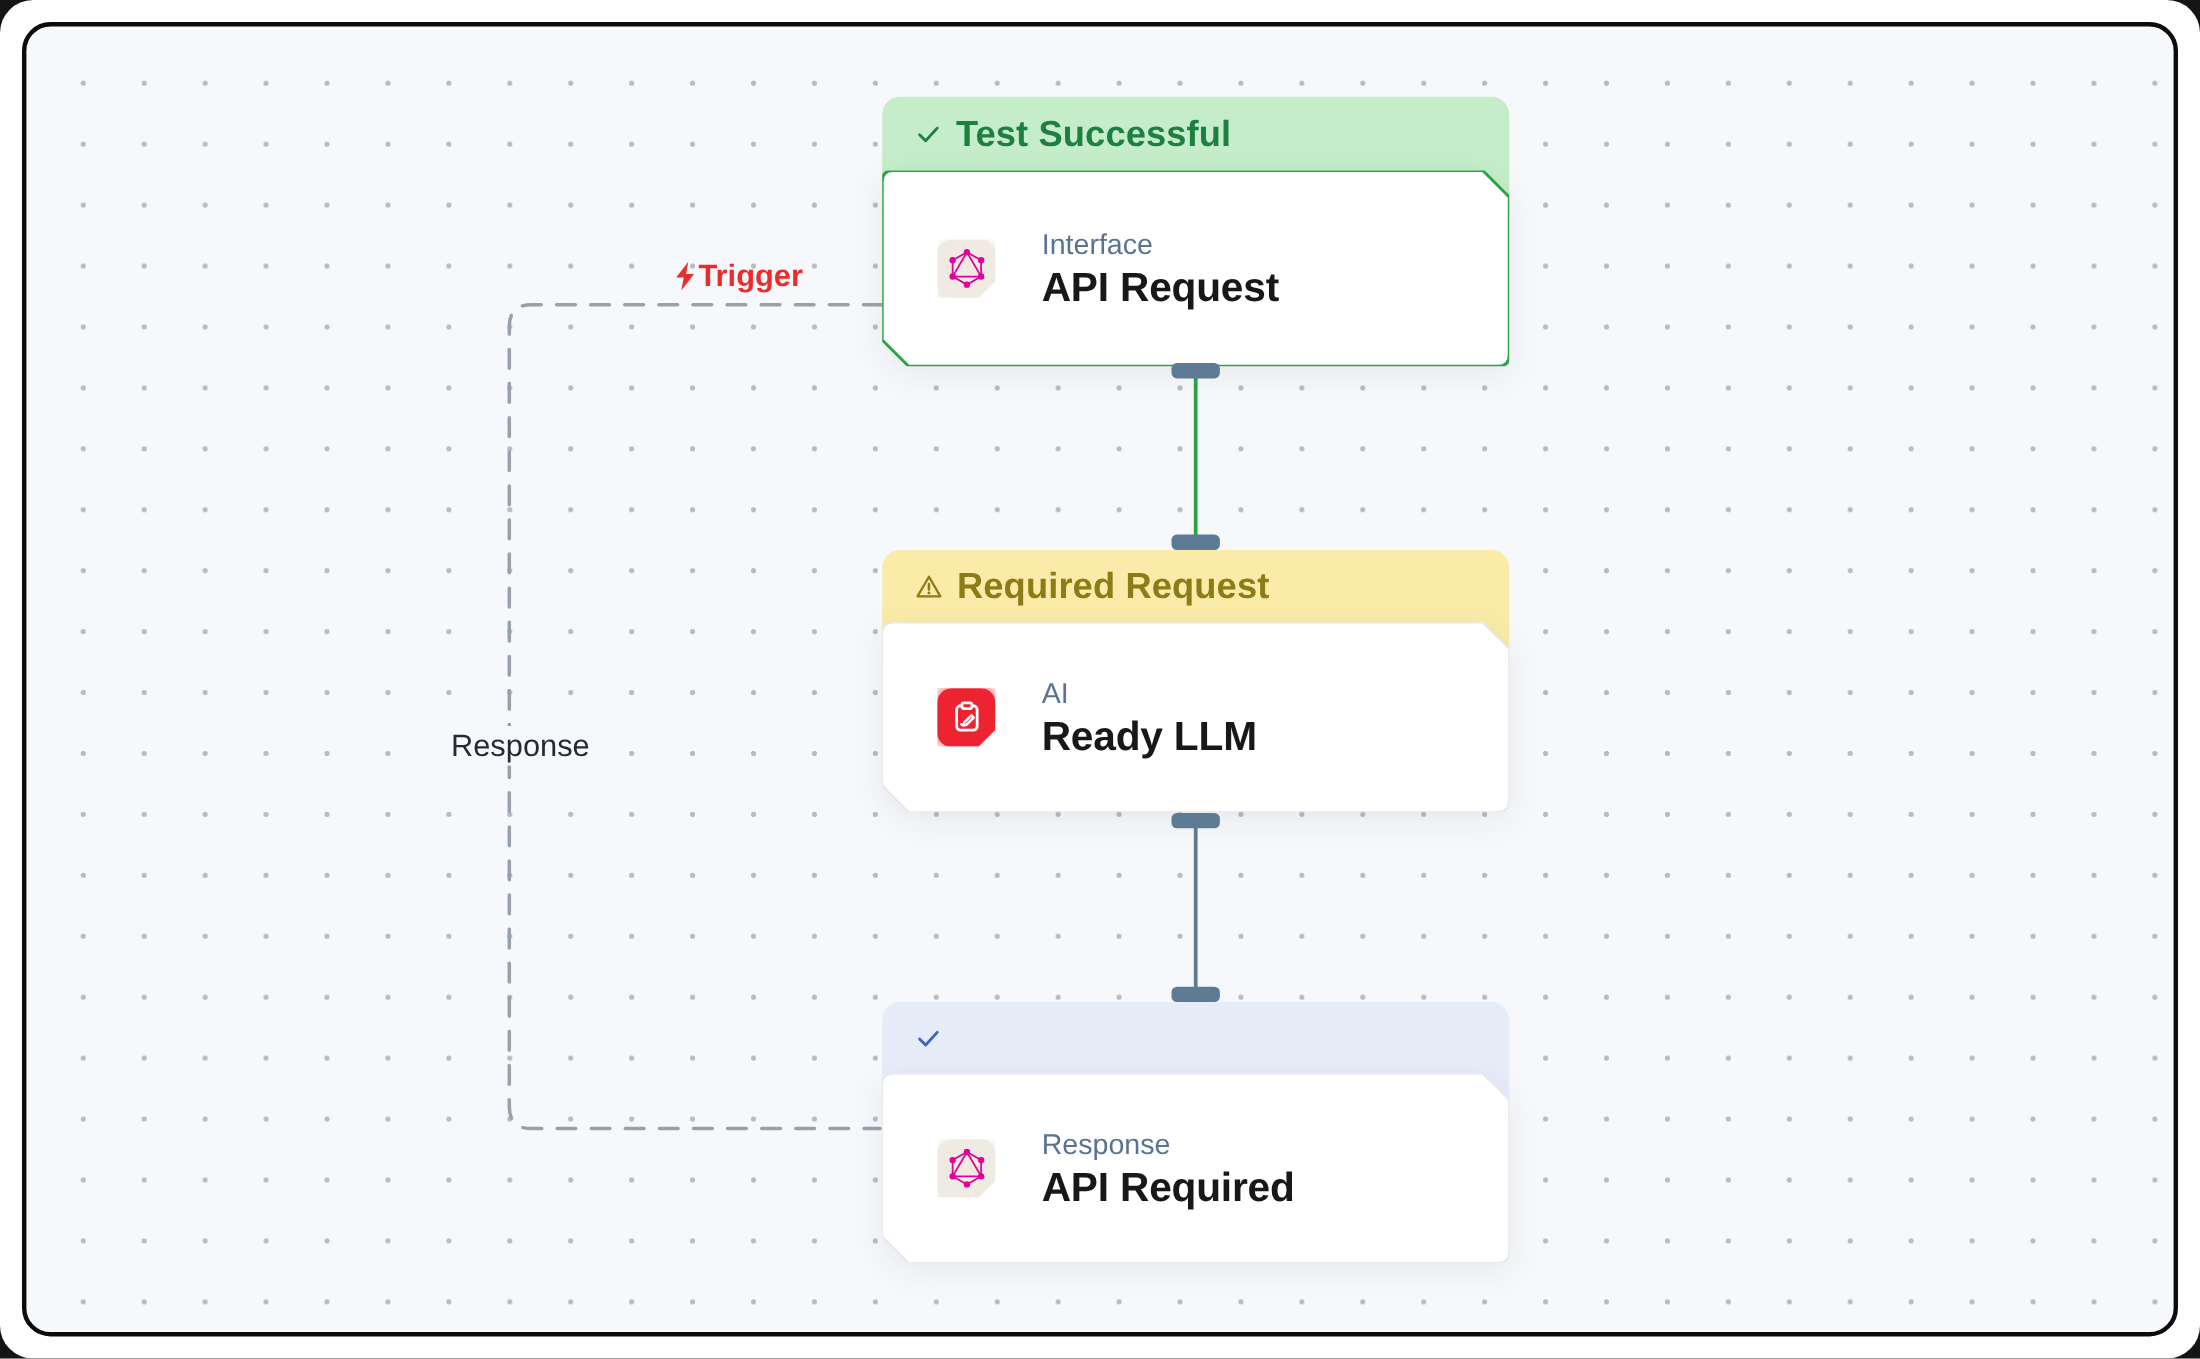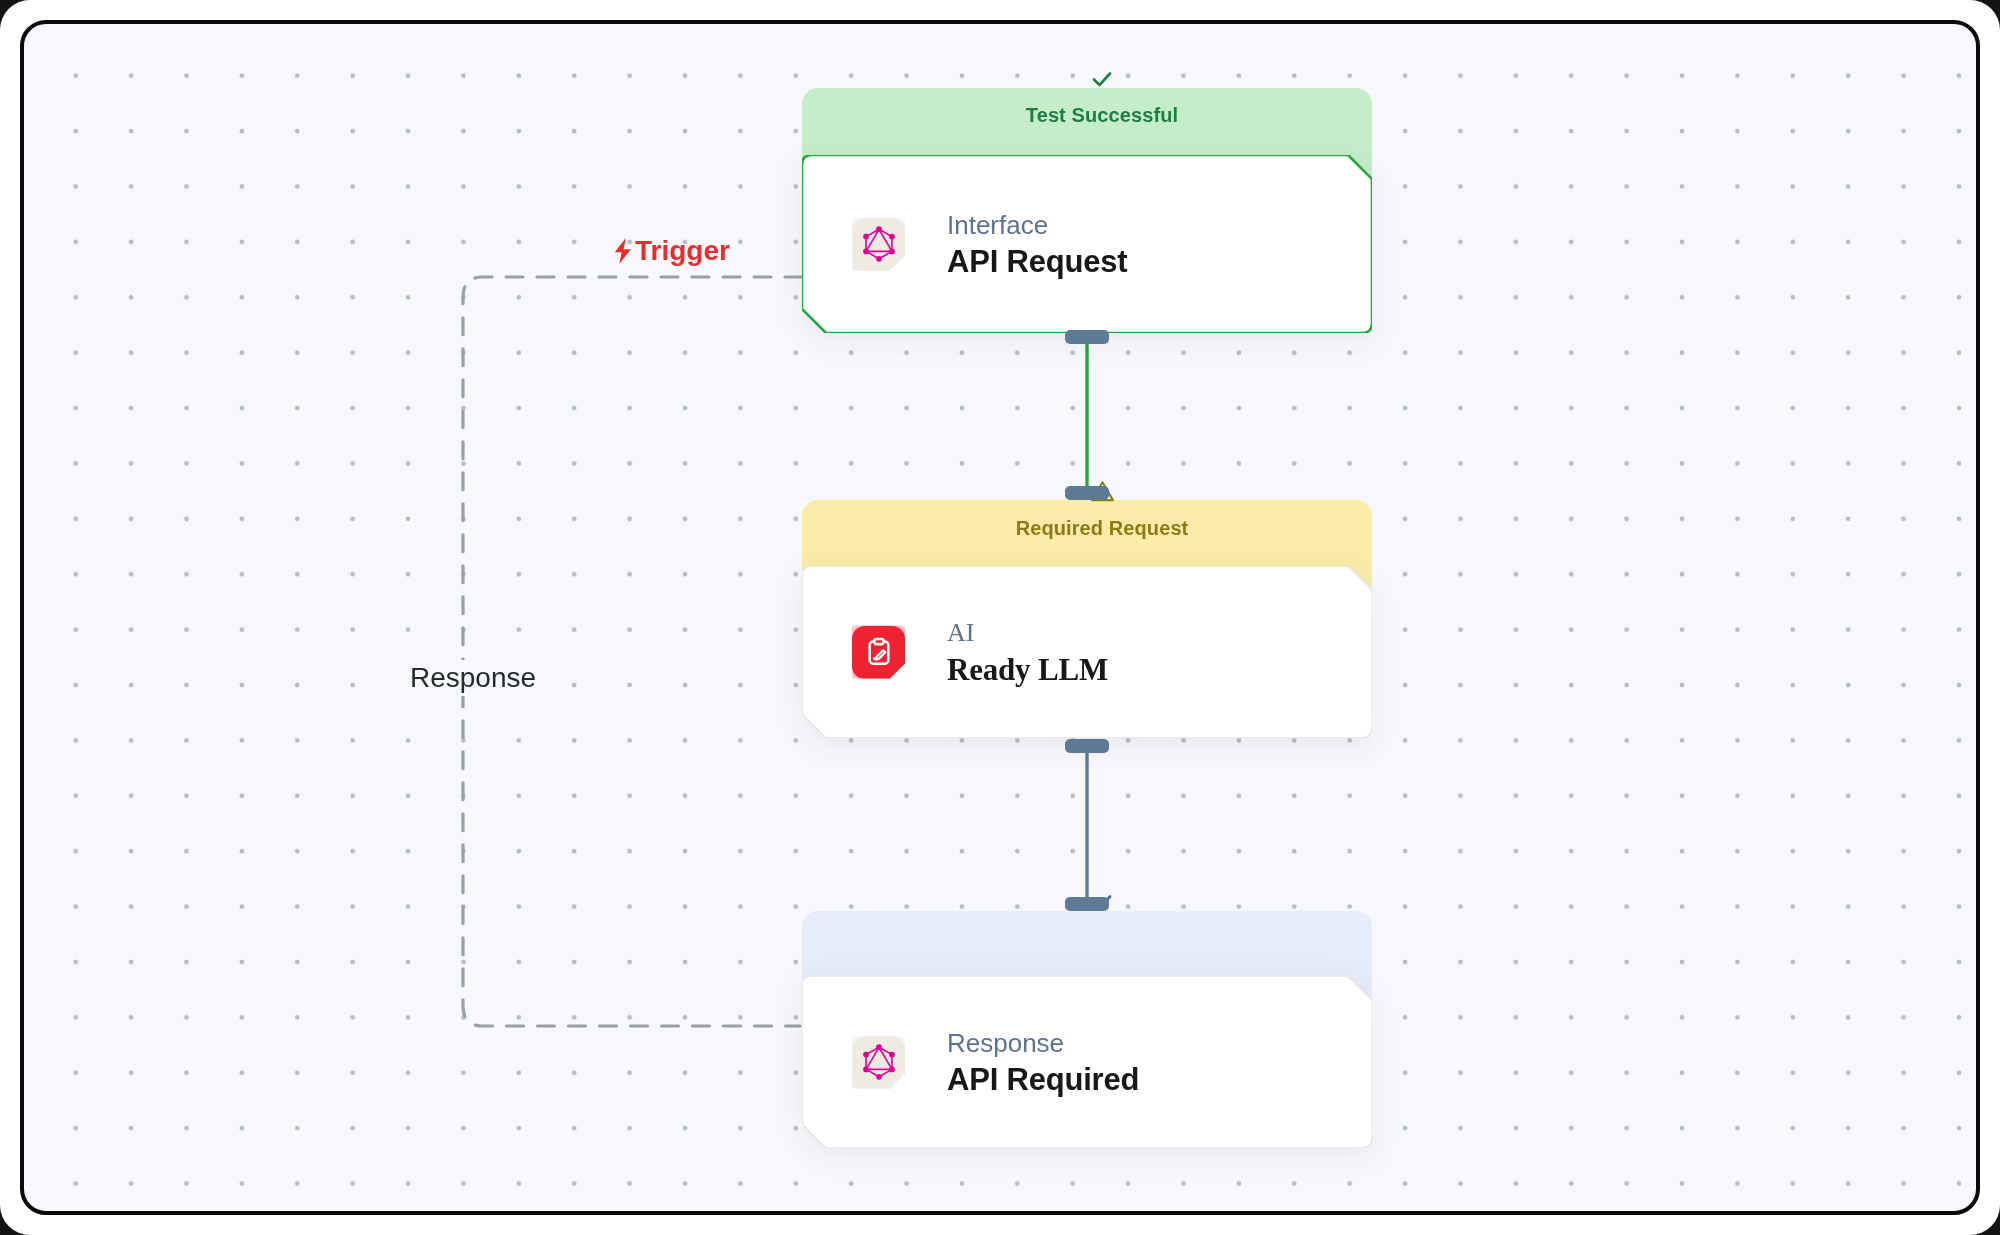--- a/index.html
+++ b/index.html
@@ -24,50 +24,50 @@
   }
   .edges{position:absolute;left:-24px;top:-24px;width:2000px;height:1235px;z-index:1;pointer-events:none;}
 
   
   .node{position:absolute;left:778px;width:570px;z-index:2;}
   .node-status{
     position:absolute;left:0;right:0;top:0;
     border-radius:16px 16px 0 0;
     display:flex;align-items:center;gap:13px;
     padding-left:30px;box-sizing:border-box;
-    font-size:20px;font-weight:700;letter-spacing:.1px;flex-direction:column;
+    font-size:33px;font-weight:700;letter-spacing:.1px;
   }
   .status-green{background:var(--green-bg,#c5edc9);color:var(--green,#1e8040);height:110px;}
   .status-yellow{background:var(--yellow-bg,#faeca8);color:var(--yellow,#8c7b16);height:108px;}
   .status-blue{background:var(--blue-bg,#e7ecf9);color:var(--blue,#3d63c6);height:107px;}
   .node-status .sicon{display:flex;align-items:flex-start;margin-top:-40px;height:67px;align-items:center;}
   .status-green .sicon,.status-green .stext{height:67px;display:flex;align-items:center;margin-top:-43px;}
   .status-yellow .sicon,.status-yellow .stext{height:66px;display:flex;align-items:center;margin-top:-42px;}
   .status-blue .sicon,.status-blue .stext{height:65px;display:flex;align-items:center;margin-top:-42px;}
 
   .node-card{position:absolute;left:0;right:0;}
   .card-1{top:67px;height:178px;}
-  .card-2{top:66px;height:172px;font-family:Liberation Serif, serif;}
+  .card-2{top:66px;height:172px;}
   .card-3{top:65px;height:172px;}
   .node-card > svg.card-bg{position:absolute;left:0;top:0;filter:drop-shadow(0 7px 14px rgba(15,23,42,.07));}
   .node-body{
     position:absolute;inset:0;display:flex;align-items:center;gap:42px;
     padding-left:50px;box-sizing:border-box;
   }
   .icon-tile{
     width:53px;height:53px;flex:0 0 53px;
     border-radius:13px;
     clip-path:polygon(0 0,100% 0,100% calc(100% - 15px),calc(100% - 15px) 100%,0 100%);
     display:flex;align-items:center;justify-content:center;
   }
   .tile-beige{background:var(--beige,#f0ebe2);box-shadow:0 4px 14px rgba(120,104,80,.25);}
   .tile-red{background:var(--red,#ee2332);box-shadow:0 0 24px rgba(238,35,50,.55),0 0 8px rgba(238,35,50,.45);}
   .node-text{display:flex;flex-direction:column;gap:8px;}
   .node-category{font-size:26px;color:var(--slate-text,#5b7390);line-height:1;}
-  .node-title{font-size:31px;font-weight:700;color:#17181a;line-height:1;letter-spacing:-.2px;}
+  .node-title{font-size:37px;font-weight:700;color:#17181a;line-height:1;letter-spacing:-.2px;}
 
   
   .handle{
     position:absolute;width:44px;height:14px;border-radius:5px;
     background:var(--slate,#5d7b94);z-index:3;
   }
 
   
   .edge-label{position:absolute;z-index:4;line-height:1;}
   .label-trigger{

